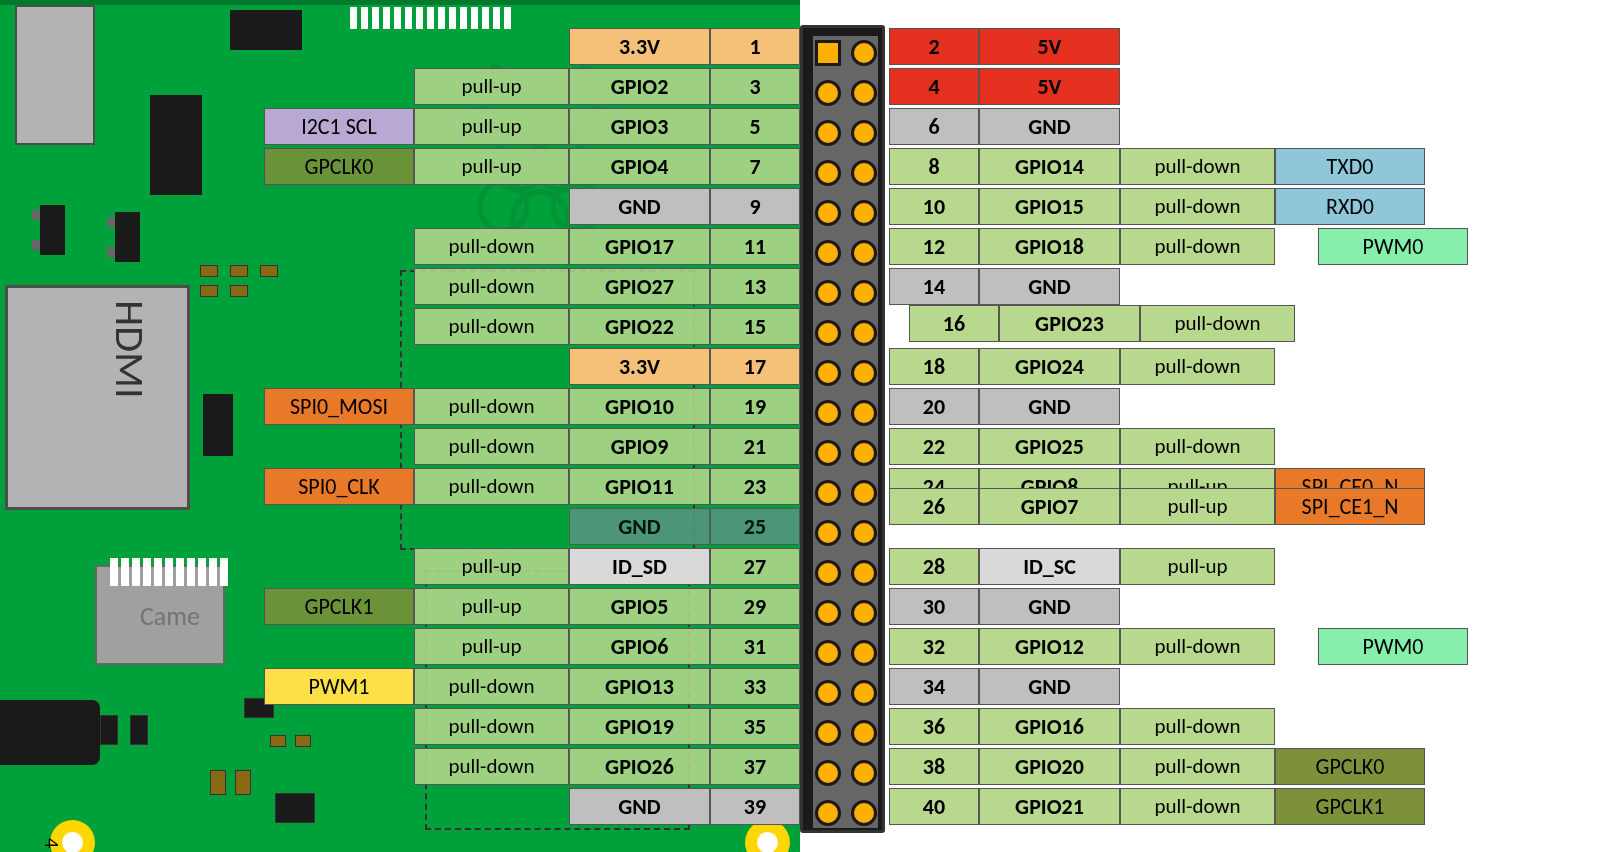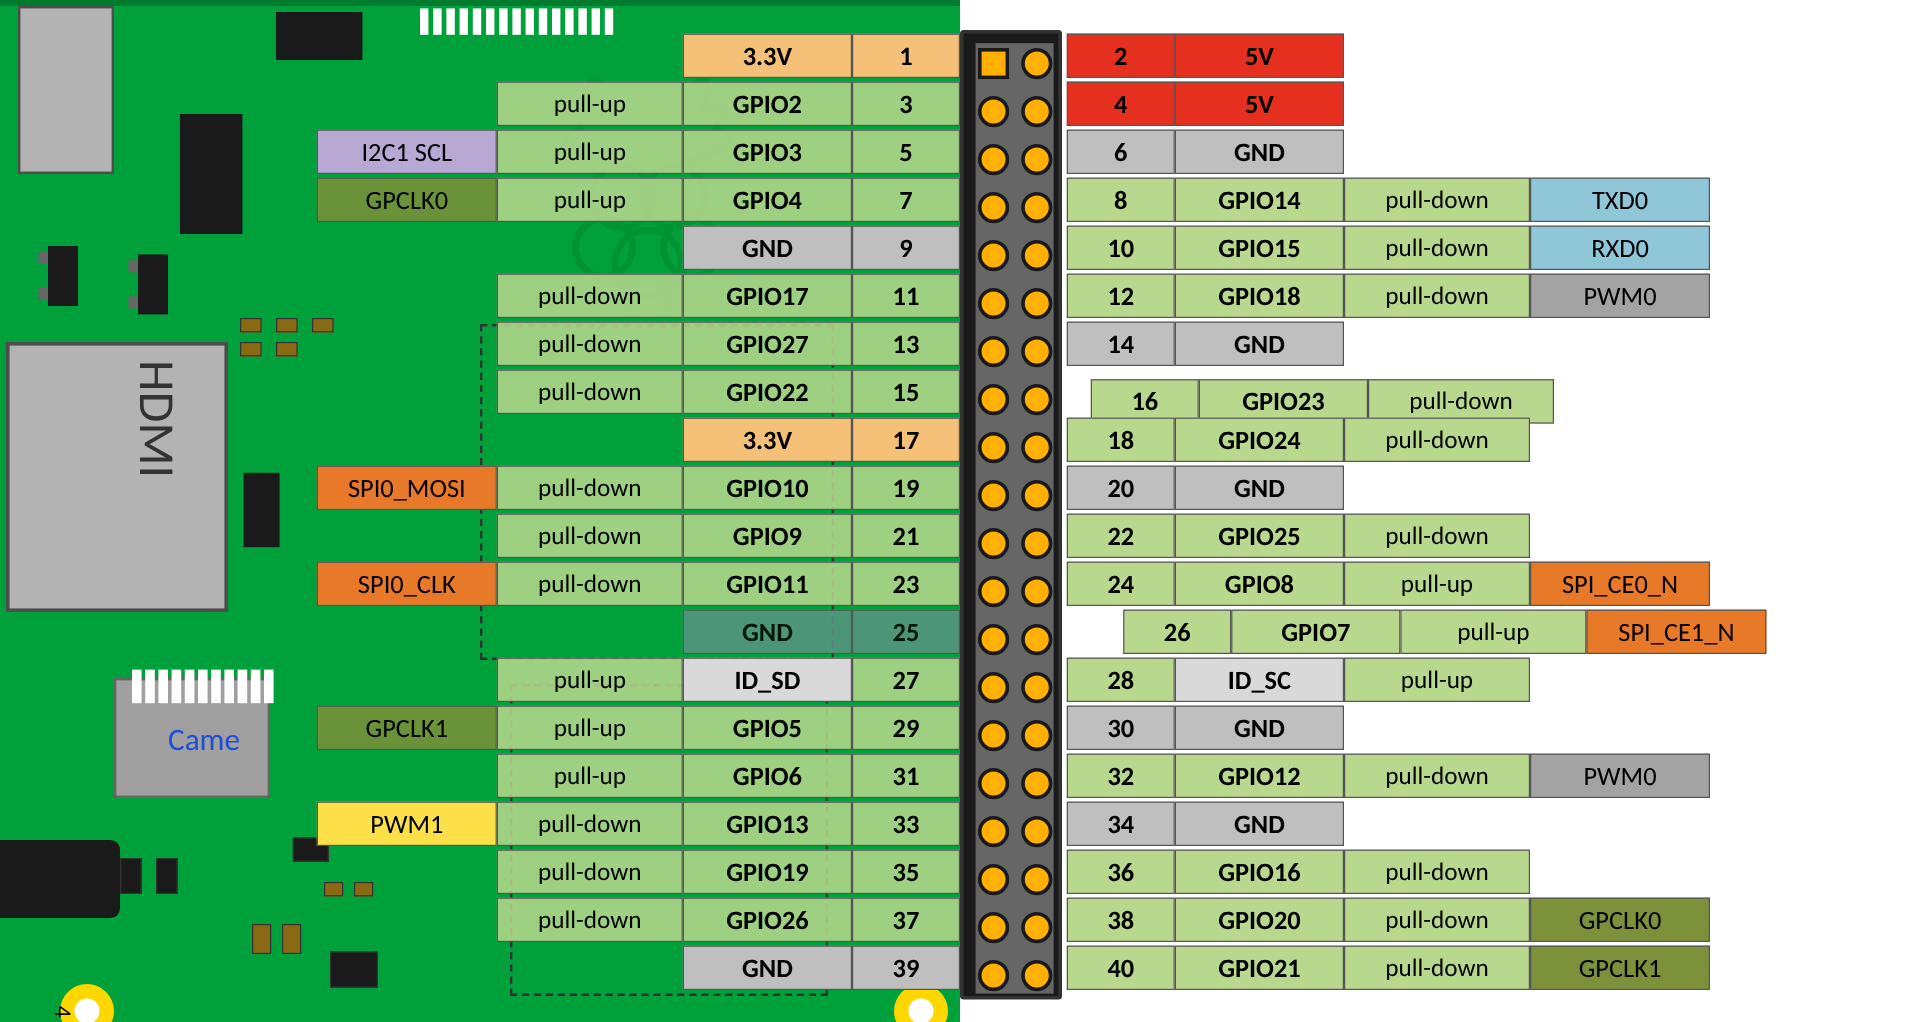--- a/index.html
+++ b/index.html
@@ -82,21 +82,21 @@
       height: 100px;
       background: #a0a0a0;
       border: 2px solid #666;
       z-index: 2;
     }
     .camera-label {
       position: absolute;
       left: 140px;
       top: 600px;
       font-size: 26px;
-      color: #1d4ed8;
+      color: #737373;
       z-index: 3;
     }
     .camera-teeth {
       position: absolute;
       left: 110px;
       top: 558px;
       display: flex;
       gap: 3px;
       z-index: 3;
     }
@@ -303,21 +303,21 @@
     .c-red { background: #e53020; }
     .c-gray { background: #bfbfbf; }
     .c-gray-light { background: #d9d9d9; }
     .c-teal { background: #5a9482; opacity: 0.85; }
     .c-olive { background: rgba(125, 145, 58, 0.85); }
     .c-olive-solid { background: #7d913a; }
     .c-orange { background: #e87928; }
     .c-purple { background: #b8a8d4; }
     .c-blue-sky { background: #8fc7d9; }
     .c-blue-light { background: #fde047; }
-    .c-blue { background: #a3a3a3; }
+    .c-blue { background: #86efac; margin-left: 43px; }
     
     .rpi-logo {
       position: absolute;
       left: 445px;
       top: 45px;
       width: 190px;
       height: 220px;
       opacity: 0.15;
       z-index: 3;
     }
@@ -567,21 +567,21 @@
     <div class="right-side" style="top: 200px;">
       <div class="cell num c-green-solid bold">12</div>
       <div class="cell gpio c-green-solid">GPIO18</div>
       <div class="cell pull c-green-solid">pull-down</div>
       <div class="cell alt c-blue">PWM0</div>
     </div>
     <div class="right-side" style="top: 240px;">
       <div class="cell num c-gray bold">14</div>
       <div class="cell gpio c-gray">GND</div>
     </div>
-    <div class="right-side" style="top: 288px; padding-left: 20px;">
+    <div class="right-side" style="top: 277px; padding-left: 20px;">
       <div class="cell num c-green-solid bold">16</div>
       <div class="cell gpio c-green-solid">GPIO23</div>
       <div class="cell pull c-green-solid">pull-down</div>
     </div>
     <div class="right-side" style="top: 320px;">
       <div class="cell num c-green-solid bold">18</div>
       <div class="cell gpio c-green-solid">GPIO24</div>
       <div class="cell pull c-green-solid">pull-down</div>
     </div>
     <div class="right-side" style="top: 360px; align-items: flex-end;">
@@ -592,21 +592,21 @@
       <div class="cell num c-green-solid bold">22</div>
       <div class="cell gpio c-green-solid">GPIO25</div>
       <div class="cell pull c-green-solid">pull-down</div>
     </div>
     <div class="right-side" style="top: 440px;">
       <div class="cell num c-green-solid bold">24</div>
       <div class="cell gpio c-green-solid">GPIO8</div>
       <div class="cell pull c-green-solid">pull-up</div>
       <div class="cell alt c-orange">SPI_CE0_N</div>
     </div>
-    <div class="right-side" style="top: 480px; margin-left: 47px;">
+    <div class="right-side" style="top: 460px;">
       <div class="cell num c-green-solid bold">26</div>
       <div class="cell gpio c-green-solid">GPIO7</div>
       <div class="cell pull c-green-solid">pull-up</div>
       <div class="cell alt c-orange">SPI_CE1_N</div>
     </div>
     <div class="right-side" style="top: 520px;">
       <div class="cell num c-green-solid bold">28</div>
       <div class="cell gpio c-gray-light">ID_SC</div>
       <div class="cell pull c-green-solid">pull-up</div>
     </div>

